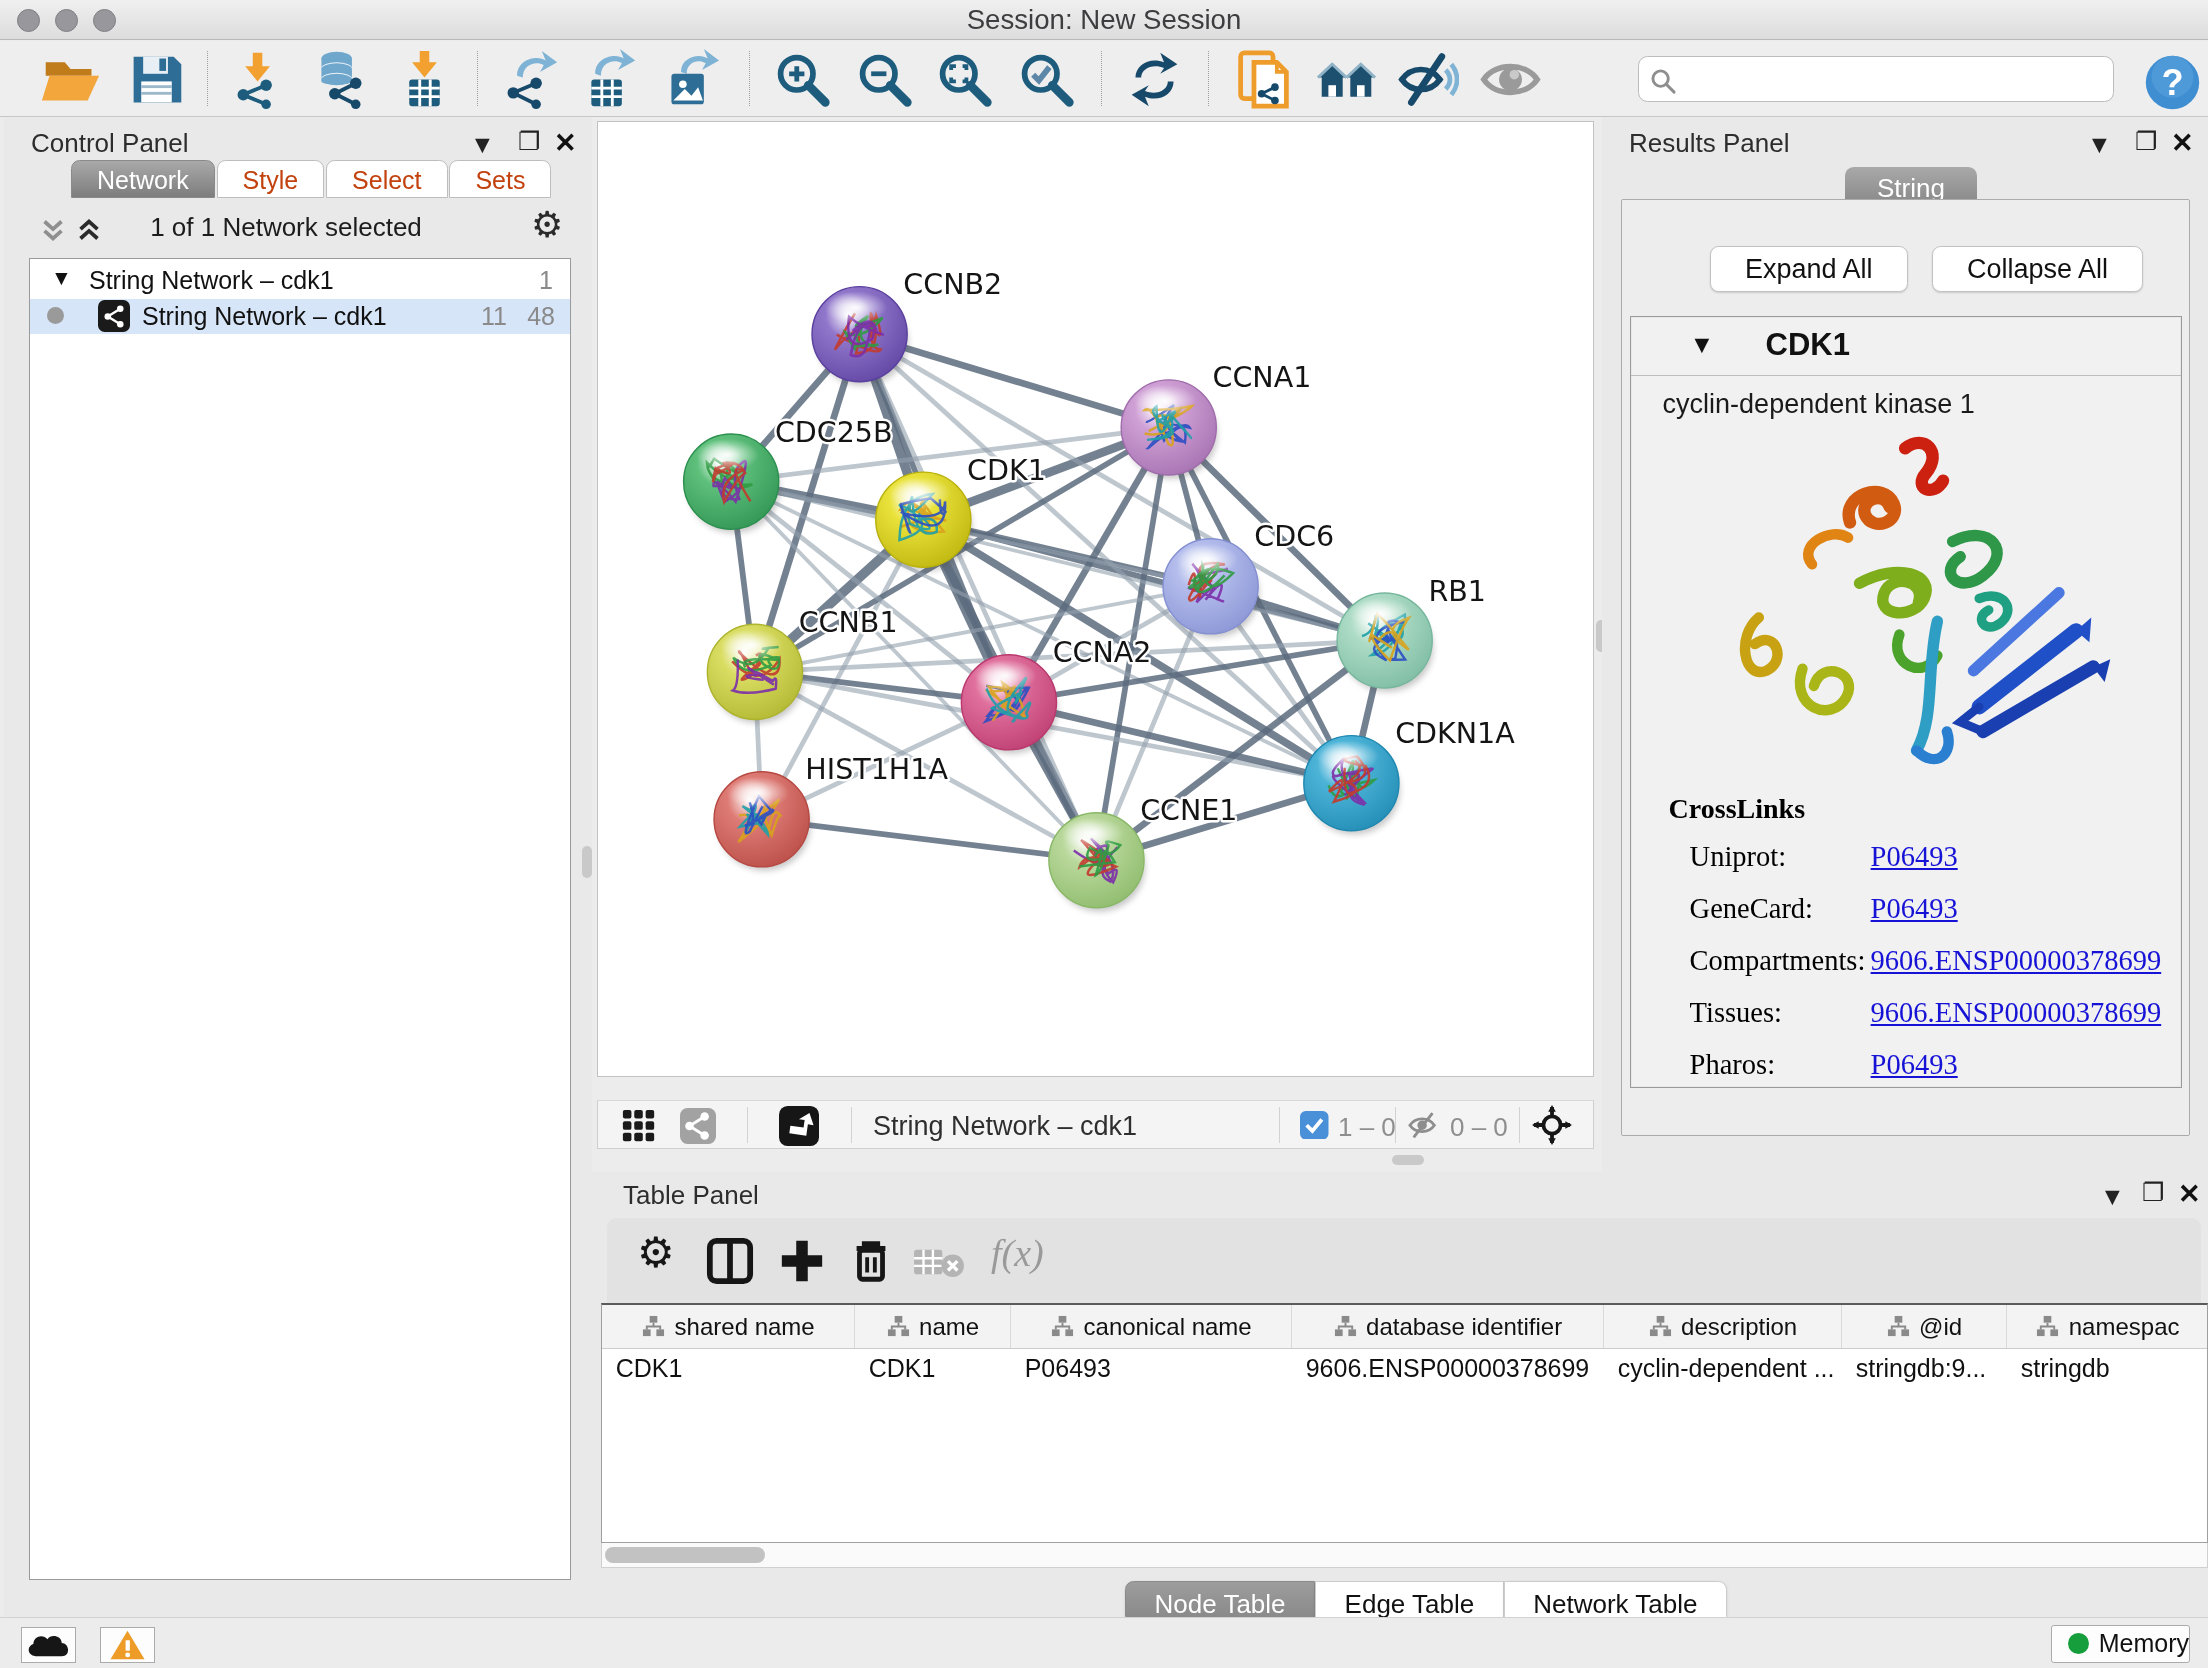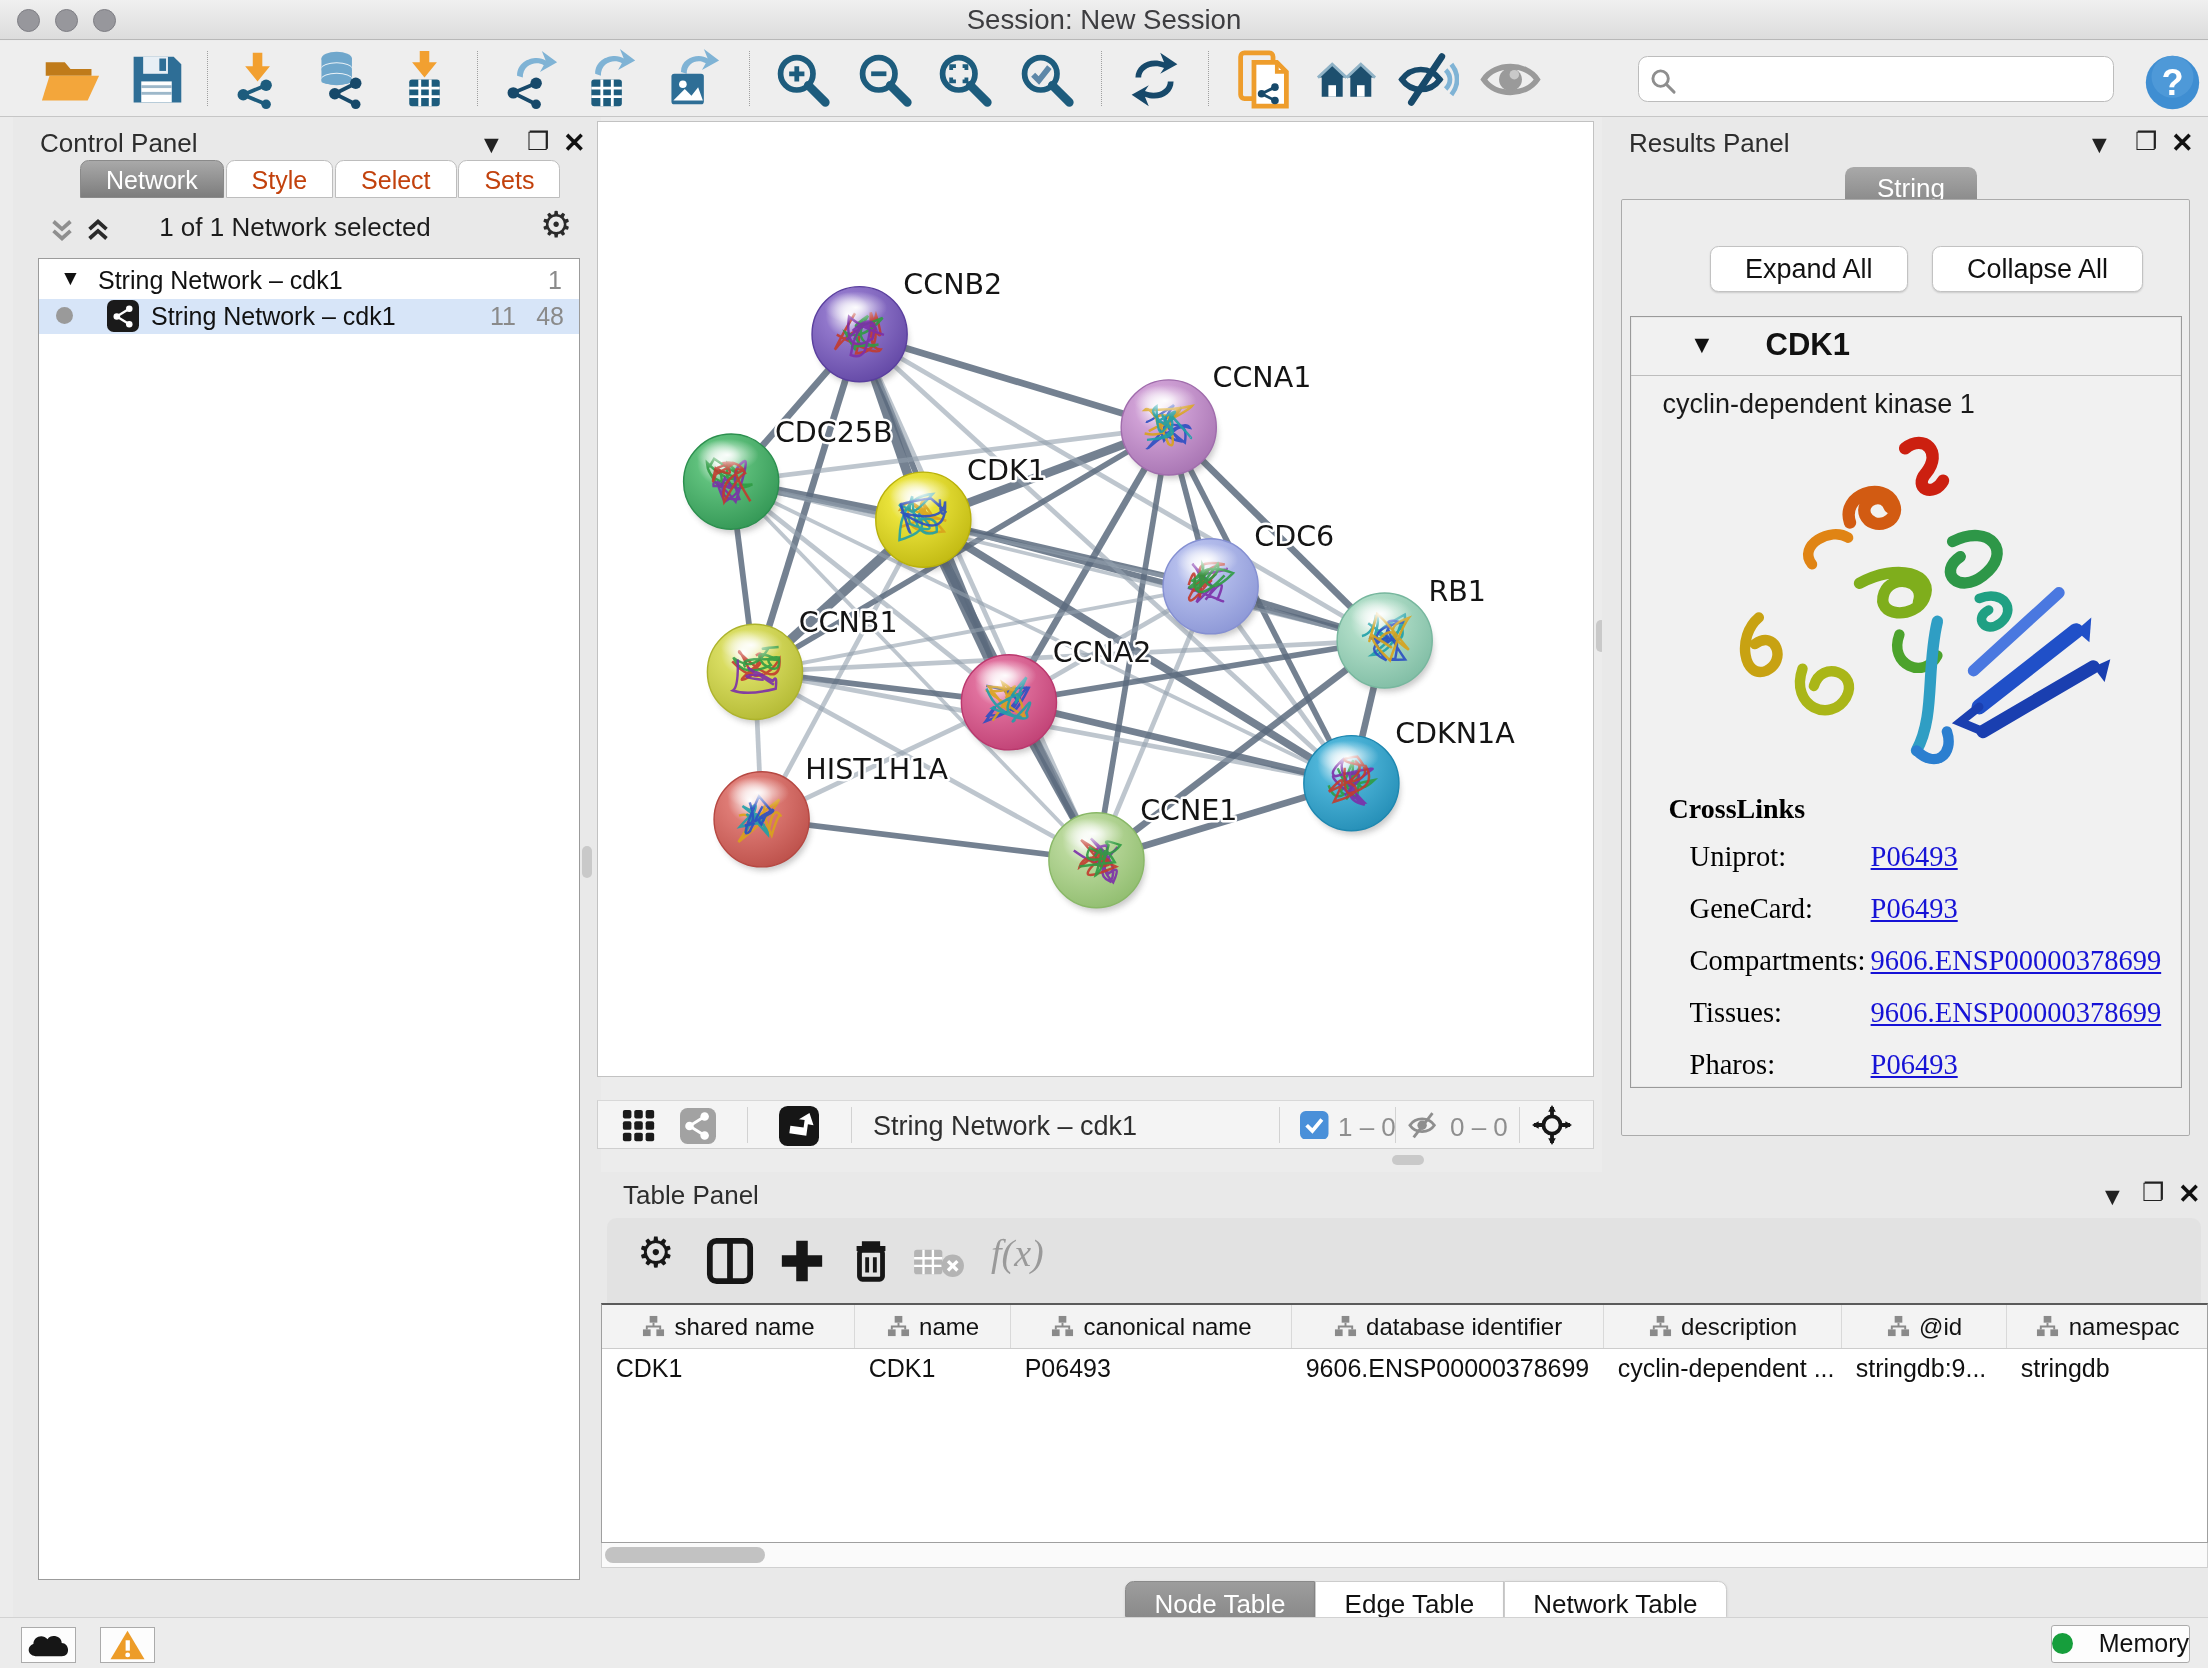--- a/index.html
+++ b/index.html
@@ -32,21 +32,21 @@
   .tsep { position:absolute; top:9.5px; width:0; height:55px; border-left:1.9px dotted #9f9f9f; }
   #search-field {
     position:absolute; left:1638px; top:15px; width:476px; height:46px;
     background:#ffffff; border:1px solid #bcbcbc; border-radius:9.5px;
   }
   #search-field svg { position:absolute; left:11.4px; top:10.5px; }
   
   .panel-title { font-size:26px; color:#2d2d2d; }
   .pctl { position:absolute; top:0; font-size:25px; color:#222; }
   
-  #control-panel { position:absolute; left:13px; top:117px; width:588px; height:1500px; background:#e9e9e9; }
+  #control-panel { position:absolute; left:4px; top:117px; width:588px; height:1500px; background:#e9e9e9; }
   #cp-header { position:absolute; left:27px; top:11.4px; }
   .hdr-box { font-size:25px; color:#222; font-weight:400; }
   .hdr-x { font-size:27px; color:#111; font-weight:bold; }
   .tabrow { position:absolute; display:flex; }
   .tab {
     height:38px; line-height:38px; padding:0 25px; font-size:25px; text-align:center;
     background:#ffffff; color:#c2410c; border:1px solid #bdbdbd; border-radius:8.6px 8.6px 0 0;
     margin-right:1.9px;
   }
   .tab.active {
@@ -142,21 +142,21 @@
   .btab:first-child { border-radius:8.6px 0 0 8.6px; }
   .btab:last-child { border-radius:0 8.6px 8.6px 0; }
   .btab.active { background:linear-gradient(#9d9d9d,#868686); color:#ffffff; border-color:#8a8a8a; }
   
   #statusbar { position:absolute; left:0; top:1617px; width:2208px; height:51px;
                background:#ececec; border-top:1px solid #d2d2d2; }
   .sb-btn { position:absolute; top:8.6px; width:55px; height:36px; background:#fdfdfd;
             border:1px solid #ababab; }
   #memory-btn { position:absolute; left:2051px; top:6.7px; width:139px; height:38px; background:#fdfdfd;
                 border:1px solid #ababab; border-radius:2.9px; font-size:25px; color:#111;
-                display:flex; align-items:center; justify-content:space-between; gap:9.5px; }
+                display:flex; align-items:center; justify-content:flex-end; gap:9.5px; }
   #memory-dot { width:21px; height:21px; border-radius:50%; background:#169e3c; }
   
   .split-handle { position:absolute; background:#c9c9c9; border-radius:7.6px; }
 </style>
 </head>
 <body>
 
 <div id="app">
 
   <div id="titlebar">

